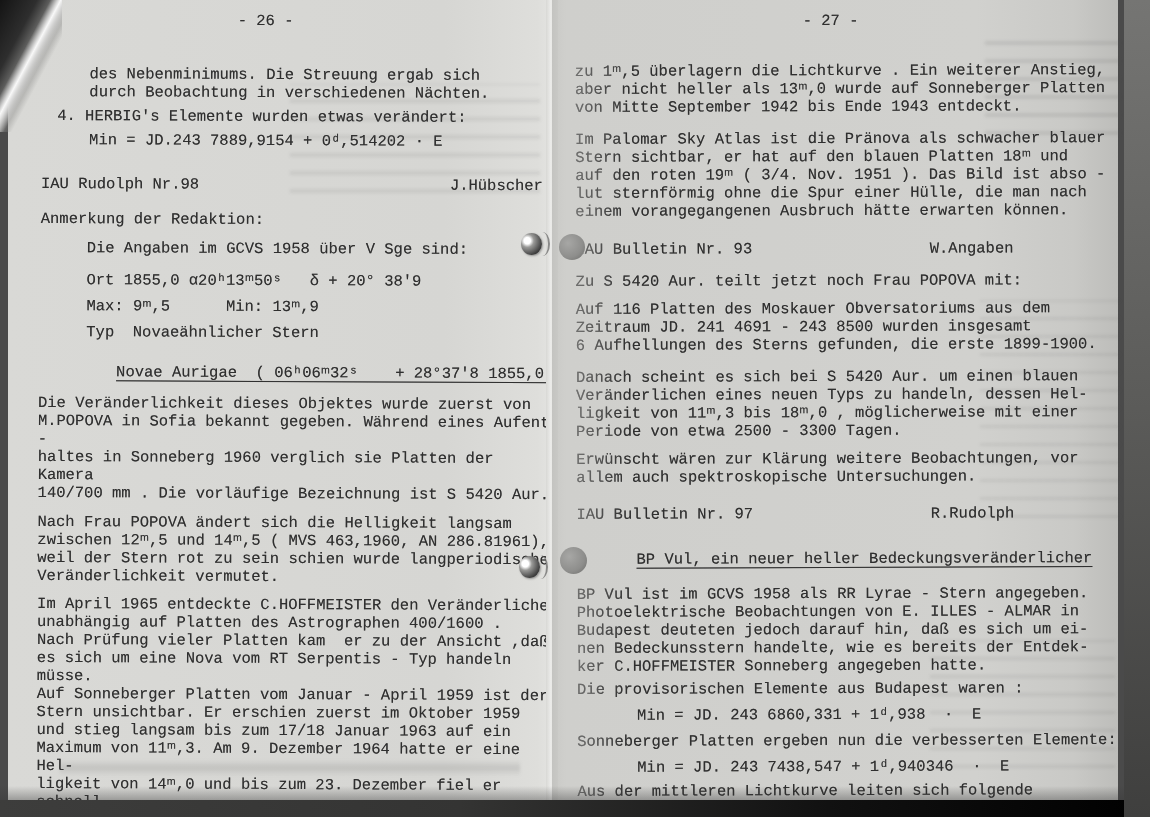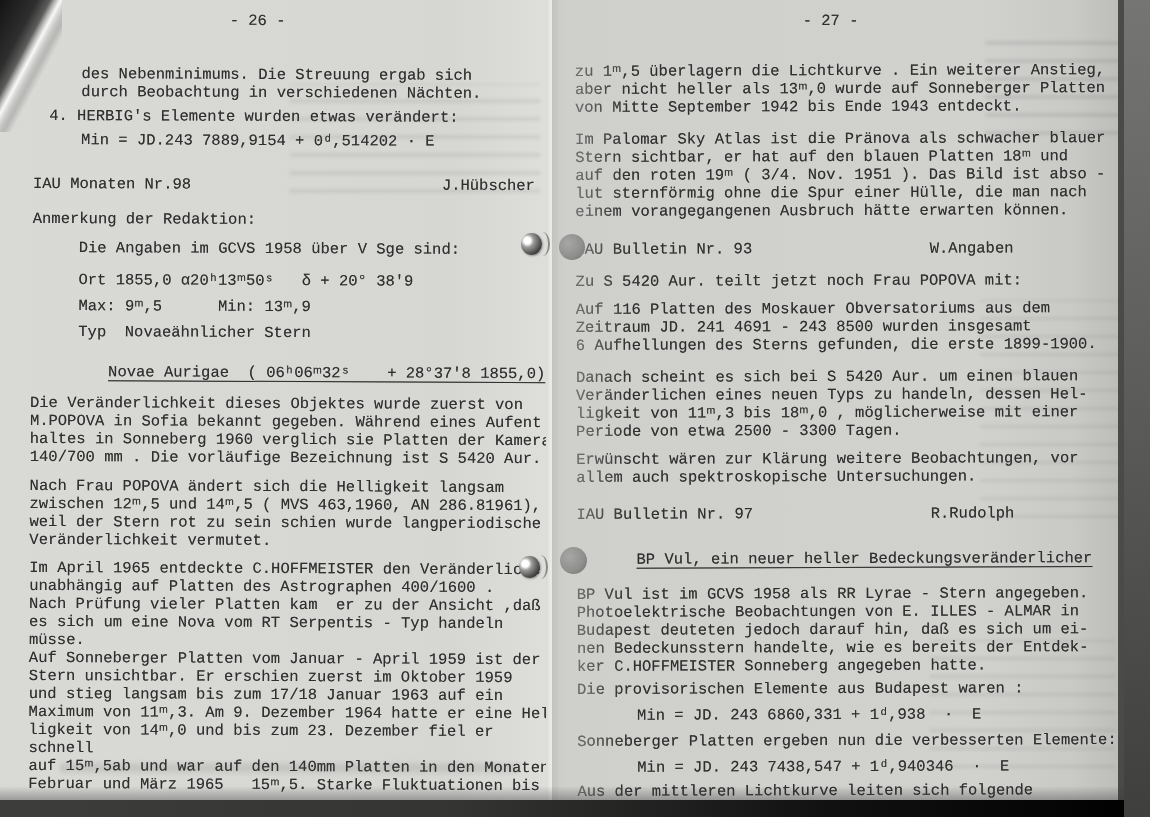--- a/index.html
+++ b/index.html
@@ -3,23 +3,22 @@
 <meta charset="utf-8">
 <style>
   html,body{margin:0;padding:0;}
   body{
     width:1150px;height:817px;position:relative;overflow:hidden;
     background:#4a4a4a;
     font-family:"Liberation Mono","DejaVu Sans Mono",monospace;
   }
   .page{position:absolute;top:0;height:800px;}
   .page-left{
-    left:0;width:546px;
+    left:8px;width:546px;
     background:linear-gradient(90deg,#d9d9d6,#d6d6d3 80%,#dededb 97%,#e4e4e2);
-    padding-left:20px;
   }
   .page-right{
     left:552px;width:566px;
     background:linear-gradient(90deg,#c3c3c0 0,#cfcfcc 14px,#d1d1ce 75%,#c9c9c6 92%,#bdbdba);
     text-decoration:underline;
   }
   .gutter{
     position:absolute;top:0;left:546px;width:12px;height:800px;
     background:linear-gradient(90deg,#d8d8d5,#ececea 40%,#d9d9d6 75%,#c9c9c7);
   }
@@ -96,21 +95,21 @@
 <body>
 
 <div class="page page-left">
   <div class="content">
     <div class="pgnum">- 26 -</div>
     <p class="blk" style="margin-left:50px;">des Nebenminimums. Die Streuung ergab sich
 durch Beobachtung in verschiedenen Nächten.</p>
     <p class="blk" style="margin:6px 0 0 18px;">4. HERBIG's Elemente wurden etwas verändert:</p>
     <p class="blk" style="margin:6px 0 0 50px;">Min = JD.243 7889,9154 + 0ᵈ,514202 · E</p>
     <div class="attr" style="margin-top:26px;">
-      <span>IAU Monaten Nr.98</span>
+      <span>IAU Rudolph Nr.98</span>
       <span>J.Hübscher</span>
     </div>
     <p class="blk" style="margin:17px 0 0 2px;">Anmerkung der Redaktion:</p>
     <p class="blk" style="margin:11px 0 0 48px;">Die Angaben im GCVS 1958 über V Sge sind:</p>
     <p class="blk" style="margin:14px 0 0 48px;">Ort 1855,0 α20ʰ13ᵐ50ˢ   δ + 20° 38'9</p>
     <p class="blk" style="margin:8px 0 0 48px;">Max: 9ᵐ,5      Min: 13ᵐ,9</p>
     <p class="blk" style="margin:8px 0 0 48px;">Typ  Novaeähnlicher Stern</p>
     <p class="blk heading" style="margin:22px 0 0 78px;">Novae Aurigae  ( 06ʰ06ᵐ32ˢ    + 28°37'8 1855,0)</p>
     <p class="blk" style="margin-top:13px;">Die Veränderlichkeit dieses Objektes wurde zuerst von
 M.POPOVA in Sofia bekannt gegeben. Während eines Aufent -

